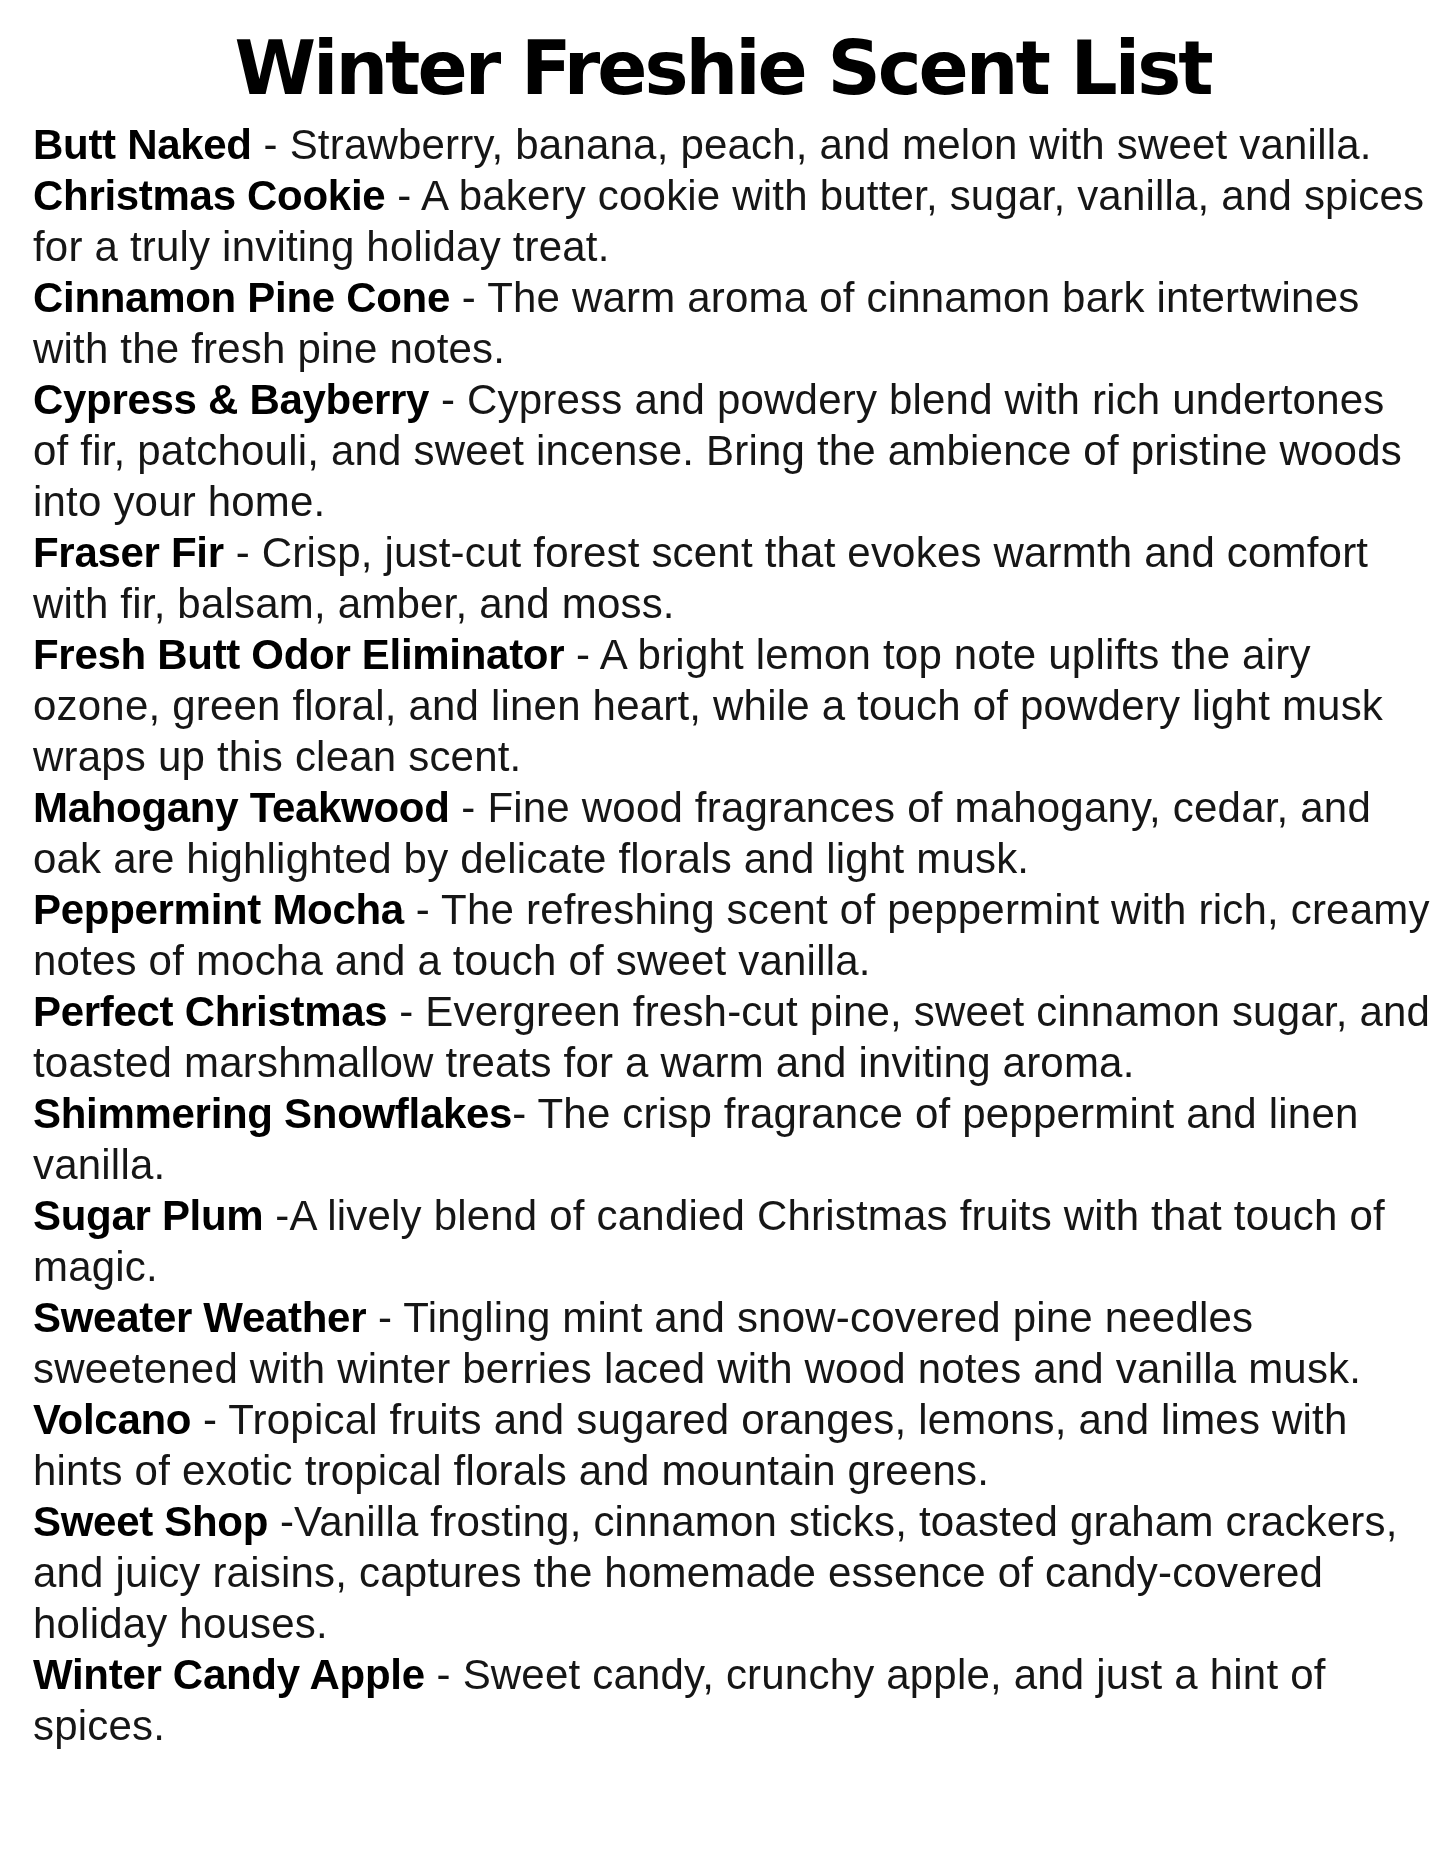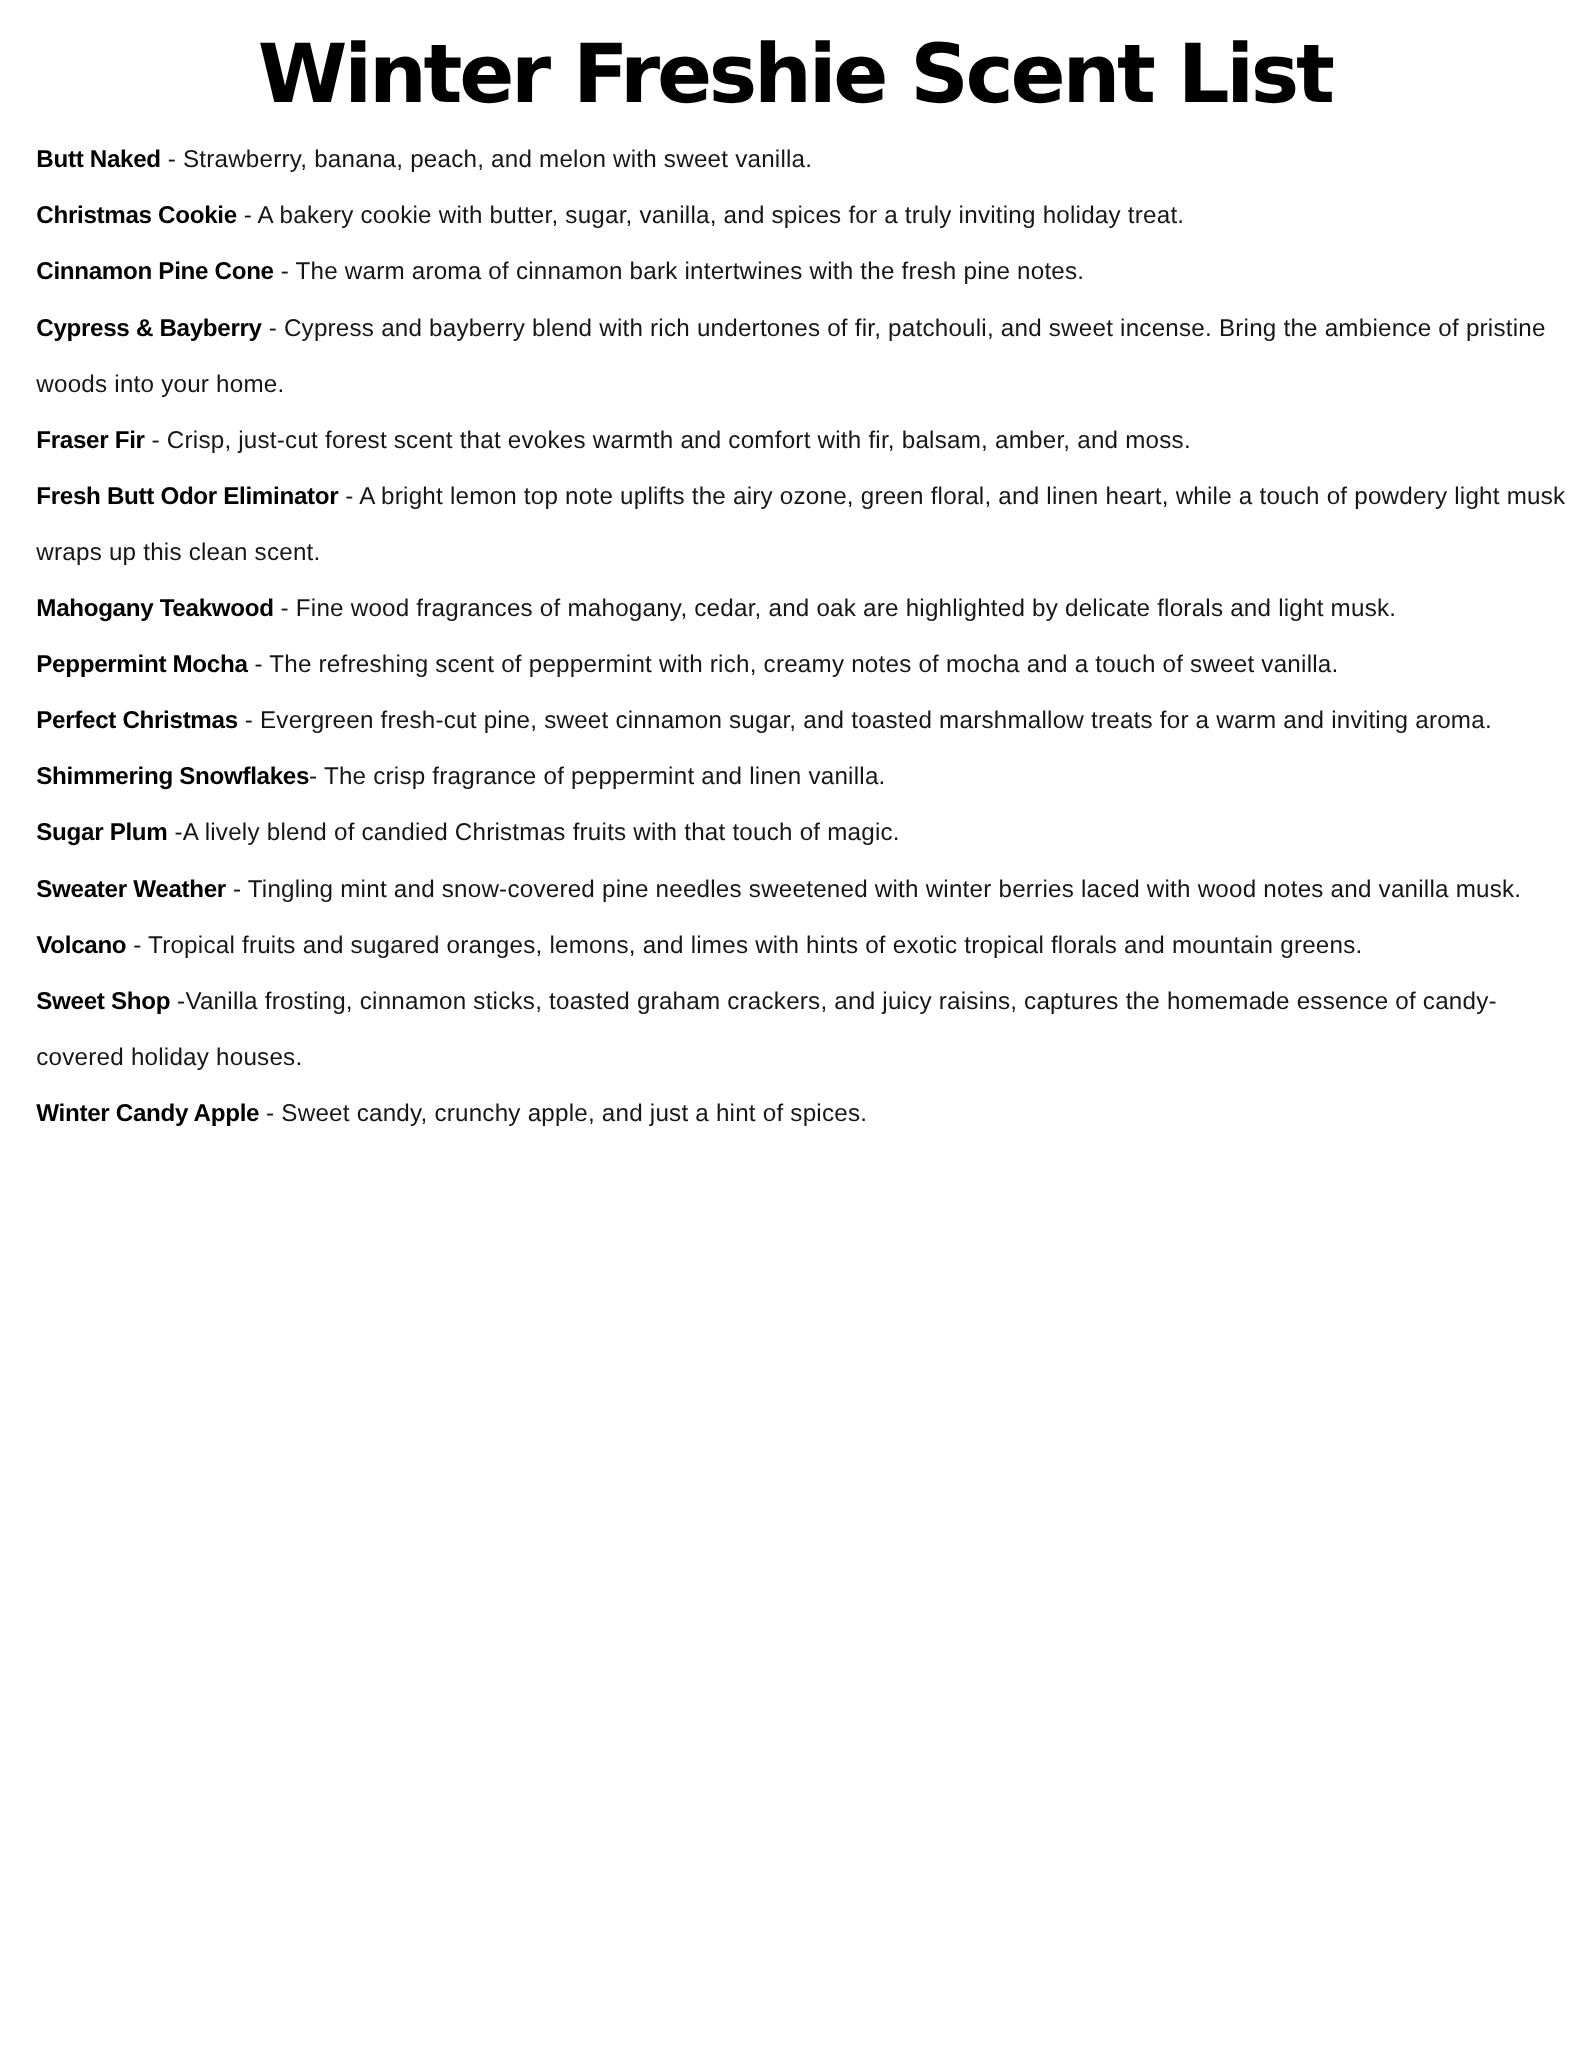--- a/index.html
+++ b/index.html
@@ -25,21 +25,21 @@
     font-family: "DejaVu Sans", sans-serif;
     font-weight: bold;
     font-size: 74px;
     letter-spacing: -3px;
     line-height: 1.1;
     color: #000000;
     white-space: nowrap;
   }
   .scent-list {
     padding: 0 14px 0 33px;
-    font-size: 22px;
+    font-size: 42px;
     line-height: 51px;
     color: #161616;
     letter-spacing: 0.2px;
   }
   .scent {
     margin: 0;
     padding: 0;
   }
   .scent .scent-name {
     font-weight: bold;
@@ -51,21 +51,21 @@
 <body>
 
 <div class="page">
 
   <h1 class="page-title">Winter Freshie Scent List</h1>
 
   <div class="scent-list">
     <p class="scent"><span class="scent-name">Butt Naked</span><span> - Strawberry, banana, peach, and melon with sweet vanilla.</span></p>
     <p class="scent"><span class="scent-name">Christmas Cookie</span><span> - A bakery cookie with butter, sugar, vanilla, and spices for a truly inviting holiday treat.</span></p>
     <p class="scent"><span class="scent-name">Cinnamon Pine Cone</span><span> - The warm aroma of cinnamon bark intertwines with the fresh pine notes.</span></p>
-    <p class="scent"><span class="scent-name">Cypress &amp; Bayberry</span><span> - Cypress and bayberry blend with rich undertones of fir, patchouli, and sweet incense. Bring the ambience of pristine woods into your home.</span></p>
+    <p class="scent"><span class="scent-name">Cypress &amp; Bayberry</span><span> - Cypress and powdery blend with rich undertones of fir, patchouli, and sweet incense. Bring the ambience of pristine woods into your home.</span></p>
     <p class="scent"><span class="scent-name">Fraser Fir</span><span> - Crisp, just-cut forest scent that evokes warmth and comfort with fir, balsam, amber, and moss.</span></p>
     <p class="scent"><span class="scent-name">Fresh Butt Odor Eliminator</span><span> - A bright lemon top note uplifts the airy ozone, green floral, and linen heart, while a touch of powdery light musk wraps up this clean scent.</span></p>
     <p class="scent"><span class="scent-name">Mahogany Teakwood</span><span> - Fine wood fragrances of mahogany, cedar, and oak are highlighted by delicate florals and light musk.</span></p>
     <p class="scent"><span class="scent-name">Peppermint Mocha</span><span> - The refreshing scent of peppermint with rich, creamy notes of mocha and a touch of sweet vanilla.</span></p>
     <p class="scent"><span class="scent-name">Perfect Christmas</span><span> - Evergreen fresh-cut pine, sweet cinnamon sugar, and toasted marshmallow treats for a warm and inviting aroma.</span></p>
     <p class="scent"><span class="scent-name">Shimmering Snowflakes</span><span>- The crisp fragrance of peppermint and linen vanilla.</span></p>
     <p class="scent"><span class="scent-name">Sugar Plum</span><span> -A lively blend of candied Christmas fruits with that touch of magic.</span></p>
     <p class="scent"><span class="scent-name">Sweater Weather</span><span> - Tingling mint and snow-covered pine needles sweetened with winter berries laced with wood notes and vanilla musk.</span></p>
     <p class="scent"><span class="scent-name">Volcano</span><span> - Tropical fruits and sugared oranges, lemons, and limes with hints of exotic tropical florals and mountain greens.</span></p>
     <p class="scent"><span class="scent-name">Sweet Shop</span><span> -Vanilla frosting, cinnamon sticks, toasted graham crackers, and juicy raisins, captures the homemade essence of candy-covered holiday houses.</span></p>

